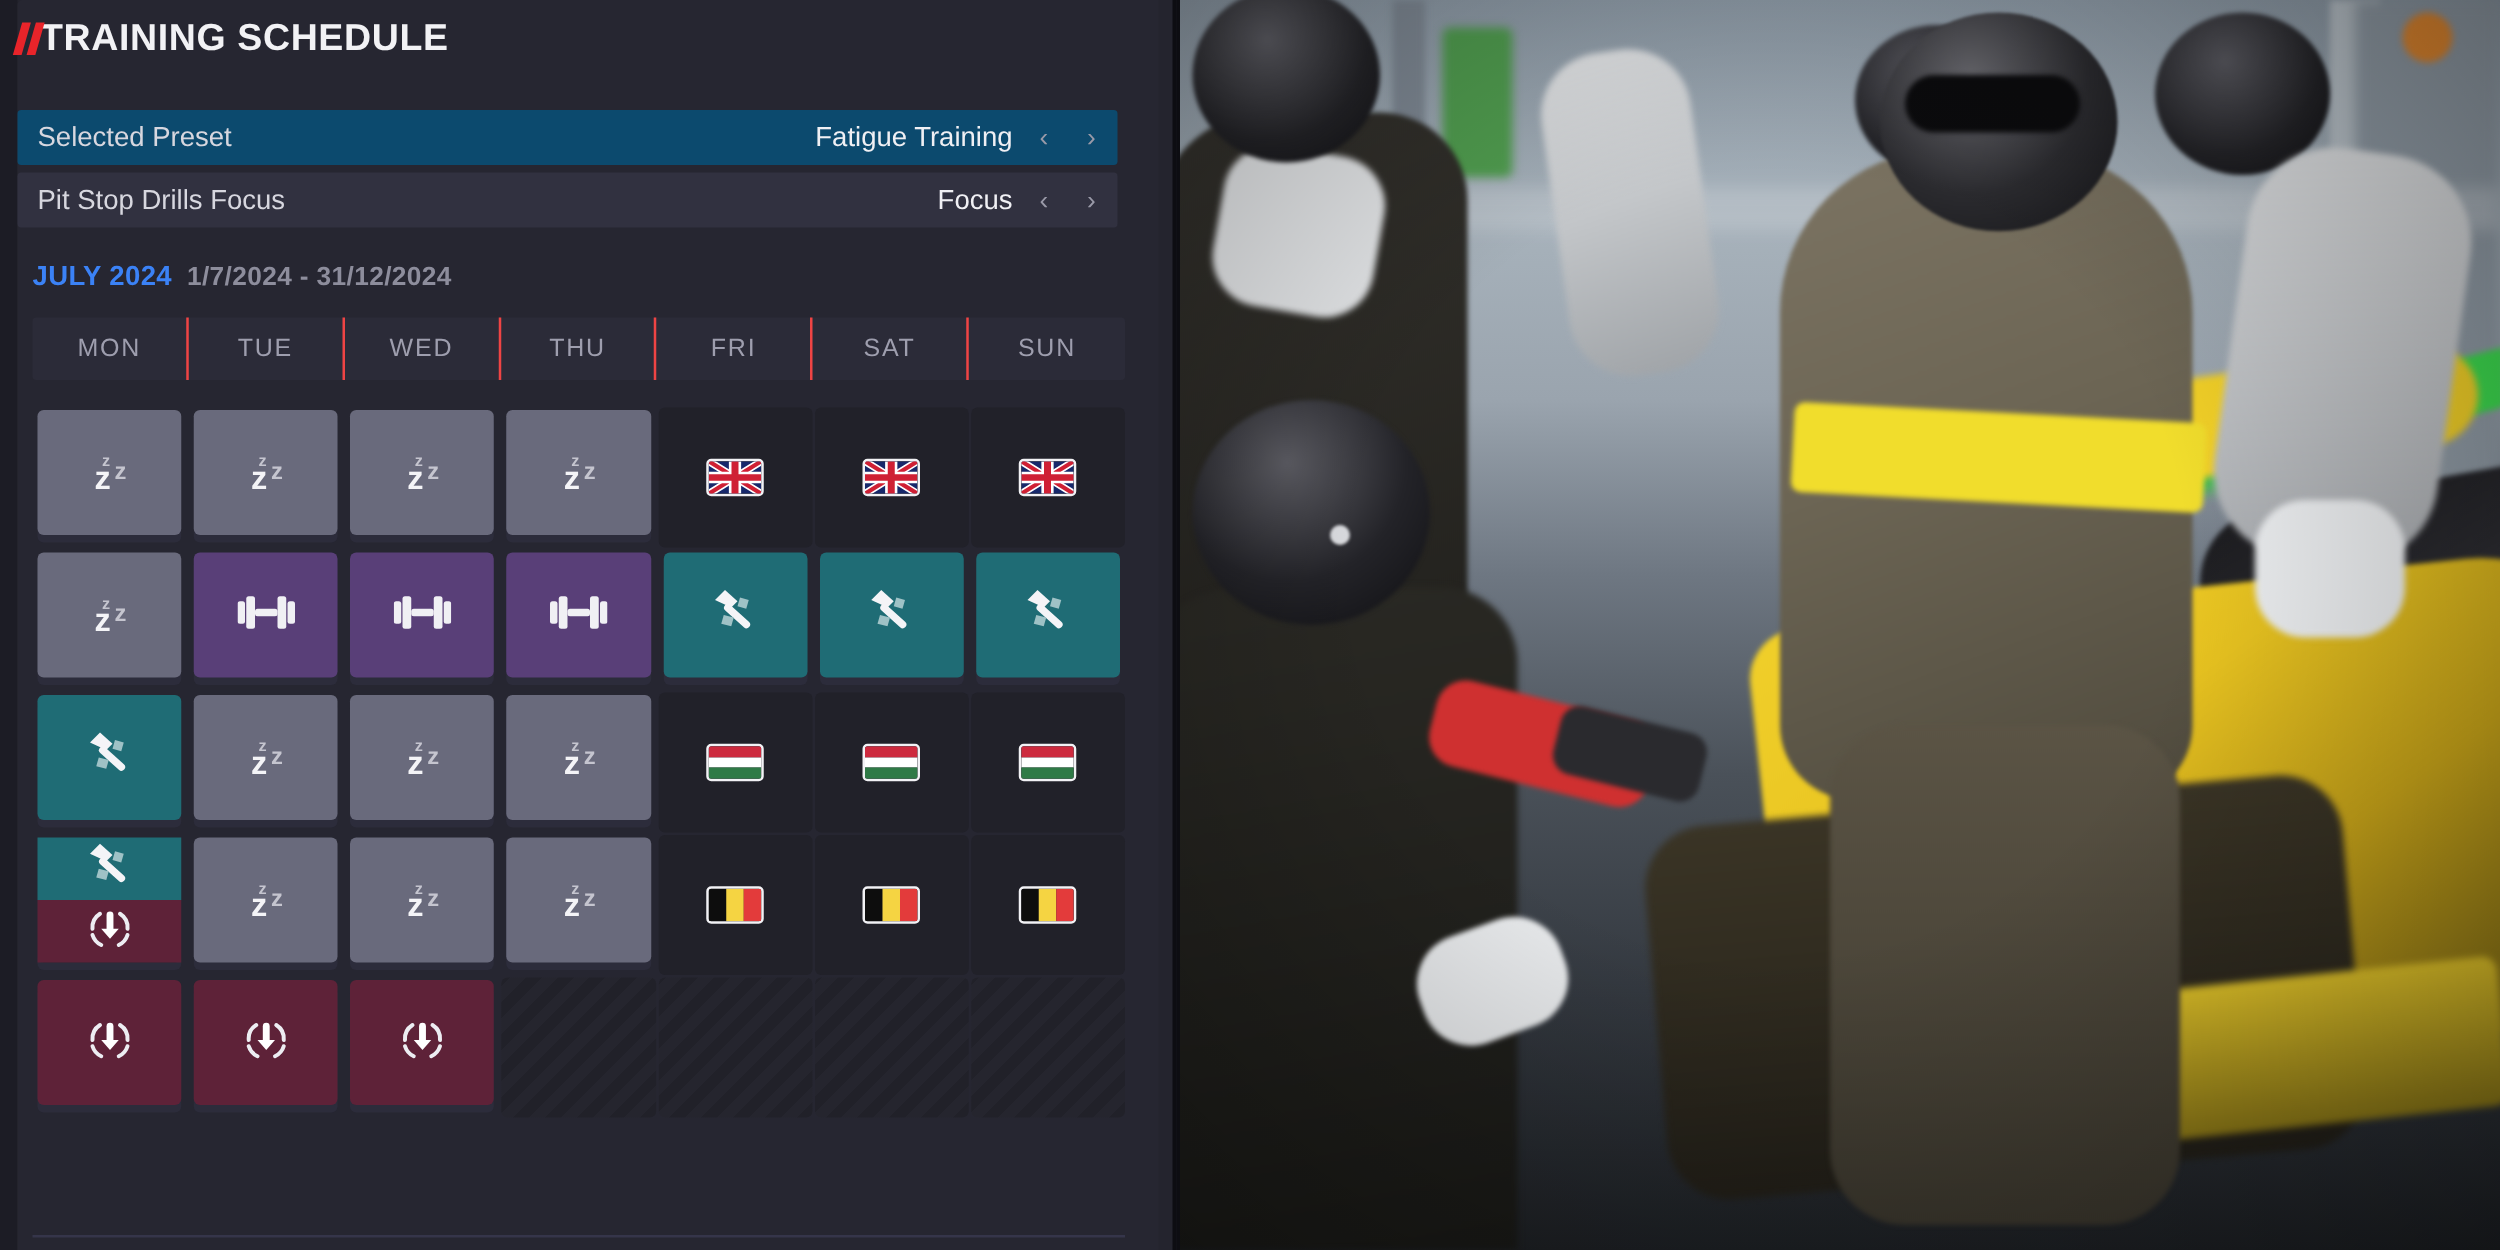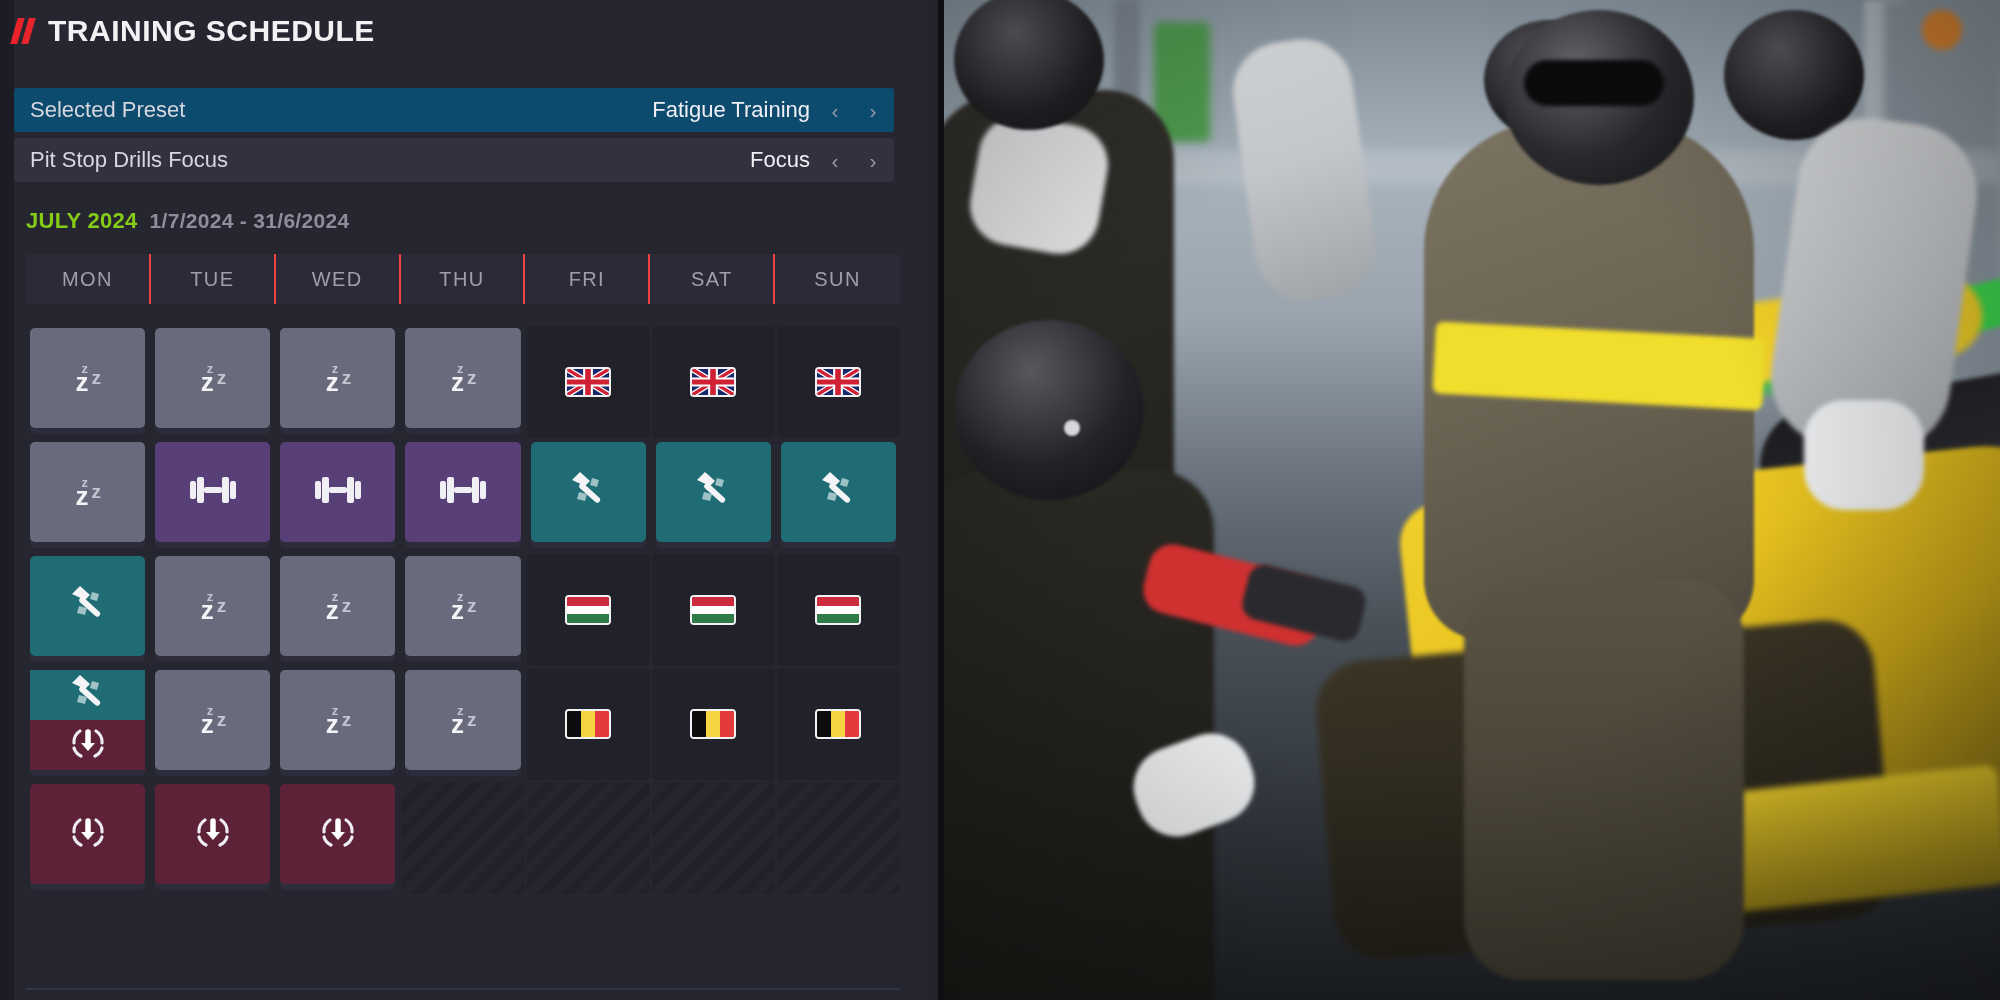--- a/index.html
+++ b/index.html
@@ -23,21 +23,21 @@
     width: 913px; height: 1000px;
     background: #262631;
     border-top-left-radius: 4px;
   }
   .panel-edge {
     position: absolute; left: 0; top: 0; width: 14px; height: 1000px;
     background: #1c1c25;
   }
 
   
-  .header { position: absolute; left: 14px; top: 14px; display: flex; align-items: center; gap: 16px; }
+  .header { position: absolute; left: 14px; top: 14px; display: flex; align-items: center; gap: 0; }
   .slashes { display: flex; gap: 4px; }
   .slash { width: 7px; height: 26px; background: #e8242a; transform: skewX(-16deg); }
   .title {
     font-size: 30px; font-weight: 700; color: #f2f2f5;
     letter-spacing: 0.5px; font-family: "Liberation Sans", sans-serif;
   }
 
   
   .selects { position: absolute; left: 14px; top: 88px; width: 880px; }
   .select-row {
@@ -50,21 +50,21 @@
   .sel-right { margin-left: auto; display: flex; align-items: center; gap: 12px; }
   .sel-value { font-size: 22px; color: #f0f0f4; font-weight: 400; }
   .arrow-btn {
     width: 26px; height: 30px; display: flex; align-items: center; justify-content: center;
     color: #9a9aa8; font-size: 21px; line-height: 1; cursor: pointer;
     font-family: "Liberation Sans", sans-serif;
   }
 
   
   .month-line { position: absolute; left: 26px; top: 208px; display: flex; align-items: baseline; gap: 12px; }
-  .month-name { font-size: 22px; font-weight: 700; color: #84cc16; letter-spacing: 0.3px; }
+  .month-name { font-size: 22px; font-weight: 700; color: #3b82f6; letter-spacing: 0.3px; }
   .month-range { font-size: 21px; font-weight: 700; color: #8d8d9c; letter-spacing: 0.3px; }
 
   
   .dayhead {
     position: absolute; left: 26px; top: 254px;
     width: 874px; height: 50px;
     background: #2b2b38; border-radius: 3px;
     display: grid; grid-template-columns: repeat(7, 1fr);
   }
   .dayhead-cell {
@@ -328,21 +328,21 @@
           <span class="sel-value">Focus</span>
           <span class="arrow-btn">‹</span>
           <span class="arrow-btn">›</span>
         </span>
       </div>
 
     </div>
 
     <div class="month-line">
       <span class="month-name">JULY 2024</span>
-      <span class="month-range">1/7/2024 - 31/6/2024</span>
+      <span class="month-range">1/7/2024 - 31/12/2024</span>
     </div>
 
     <div class="dayhead" id="dayhead">
         <div class="dayhead-cell">MON</div>
         <div class="dayhead-cell">TUE</div>
         <div class="dayhead-cell">WED</div>
         <div class="dayhead-cell">THU</div>
         <div class="dayhead-cell">FRI</div>
         <div class="dayhead-cell">SAT</div>
         <div class="dayhead-cell">SUN</div>

